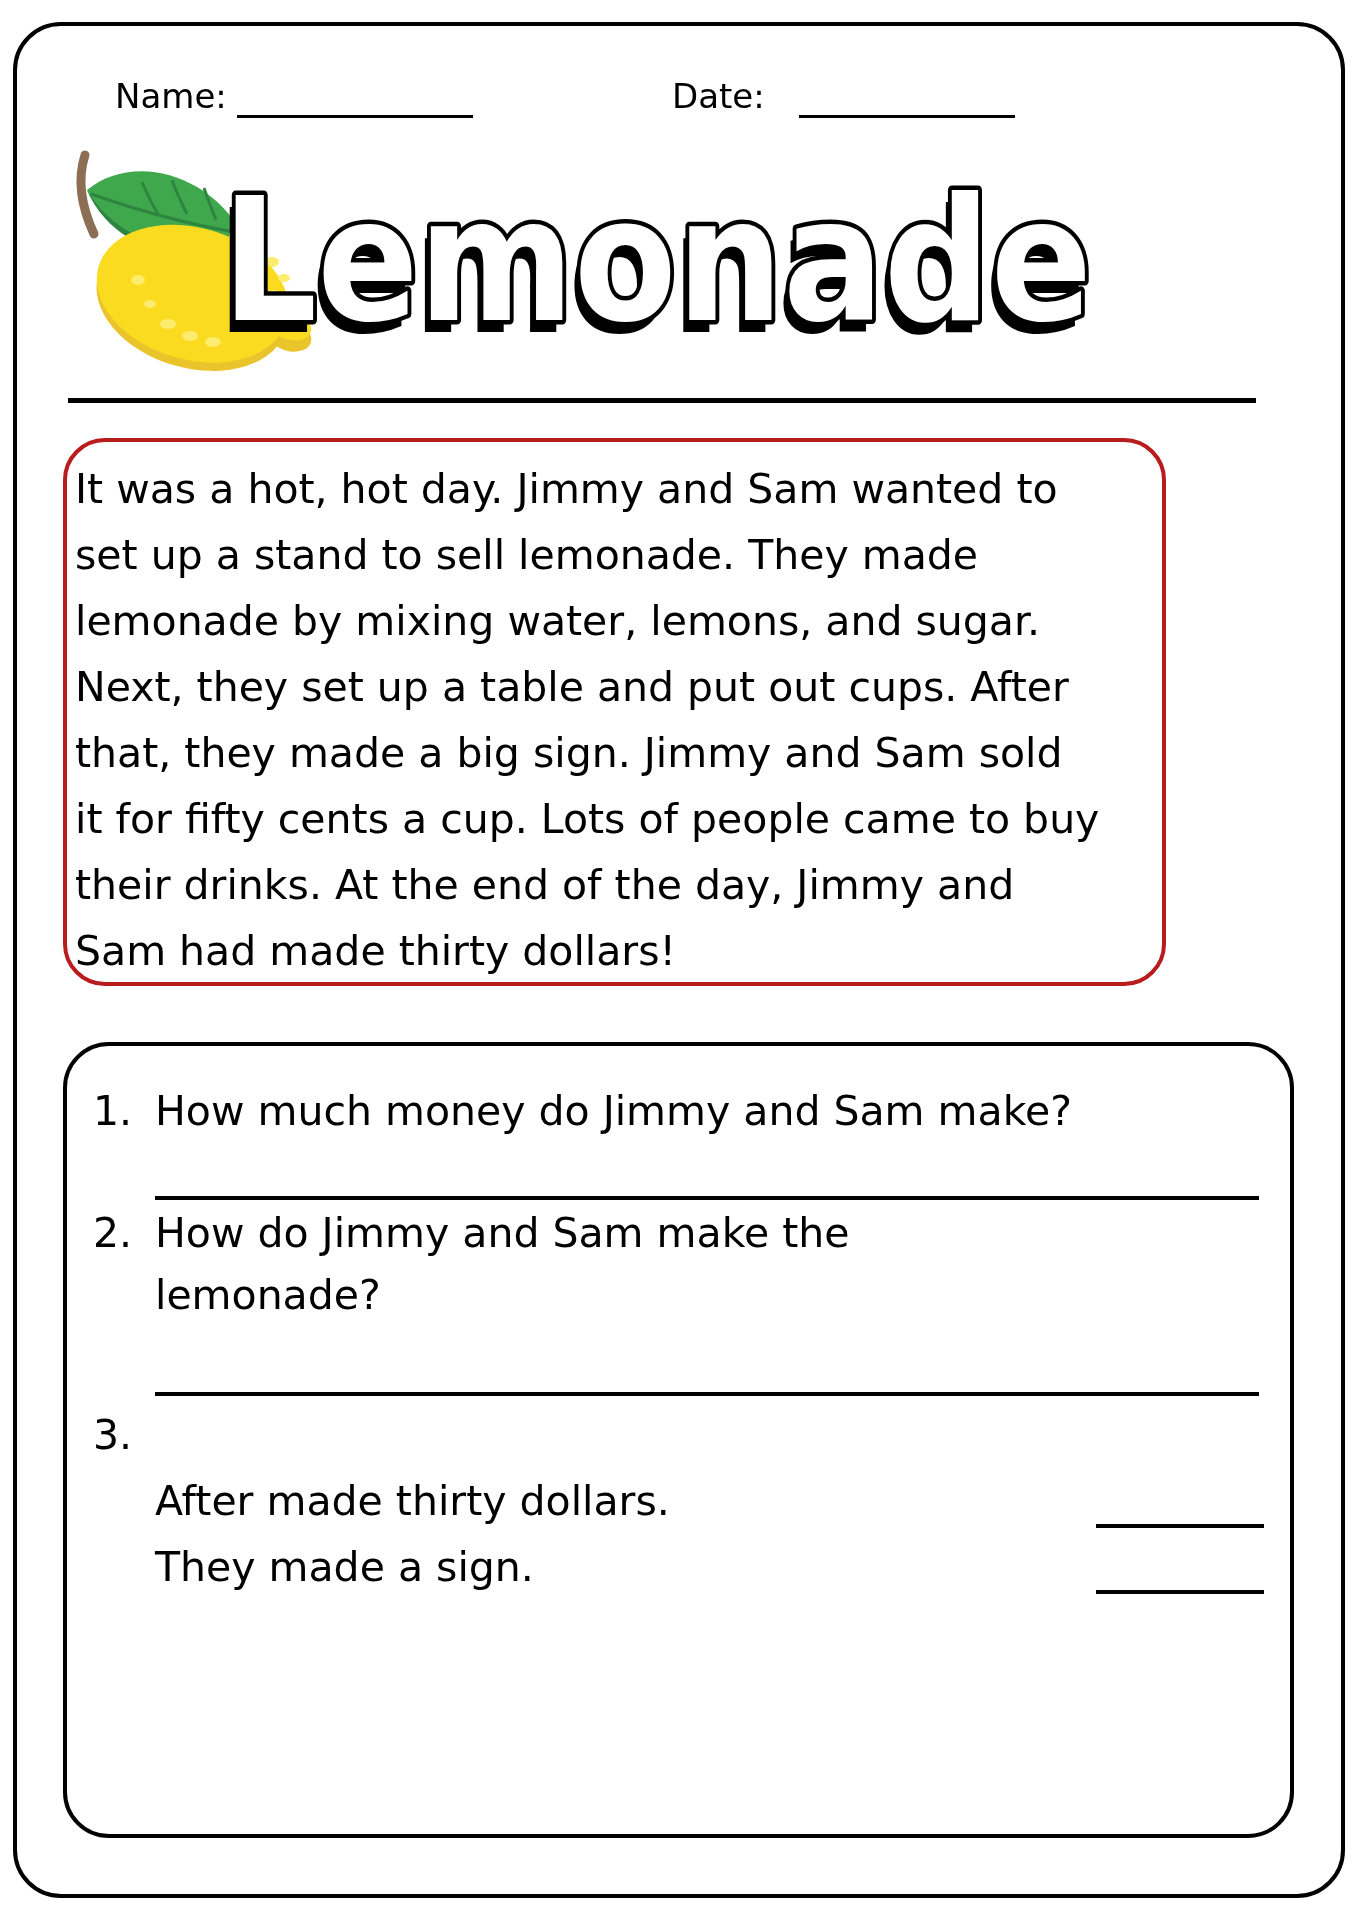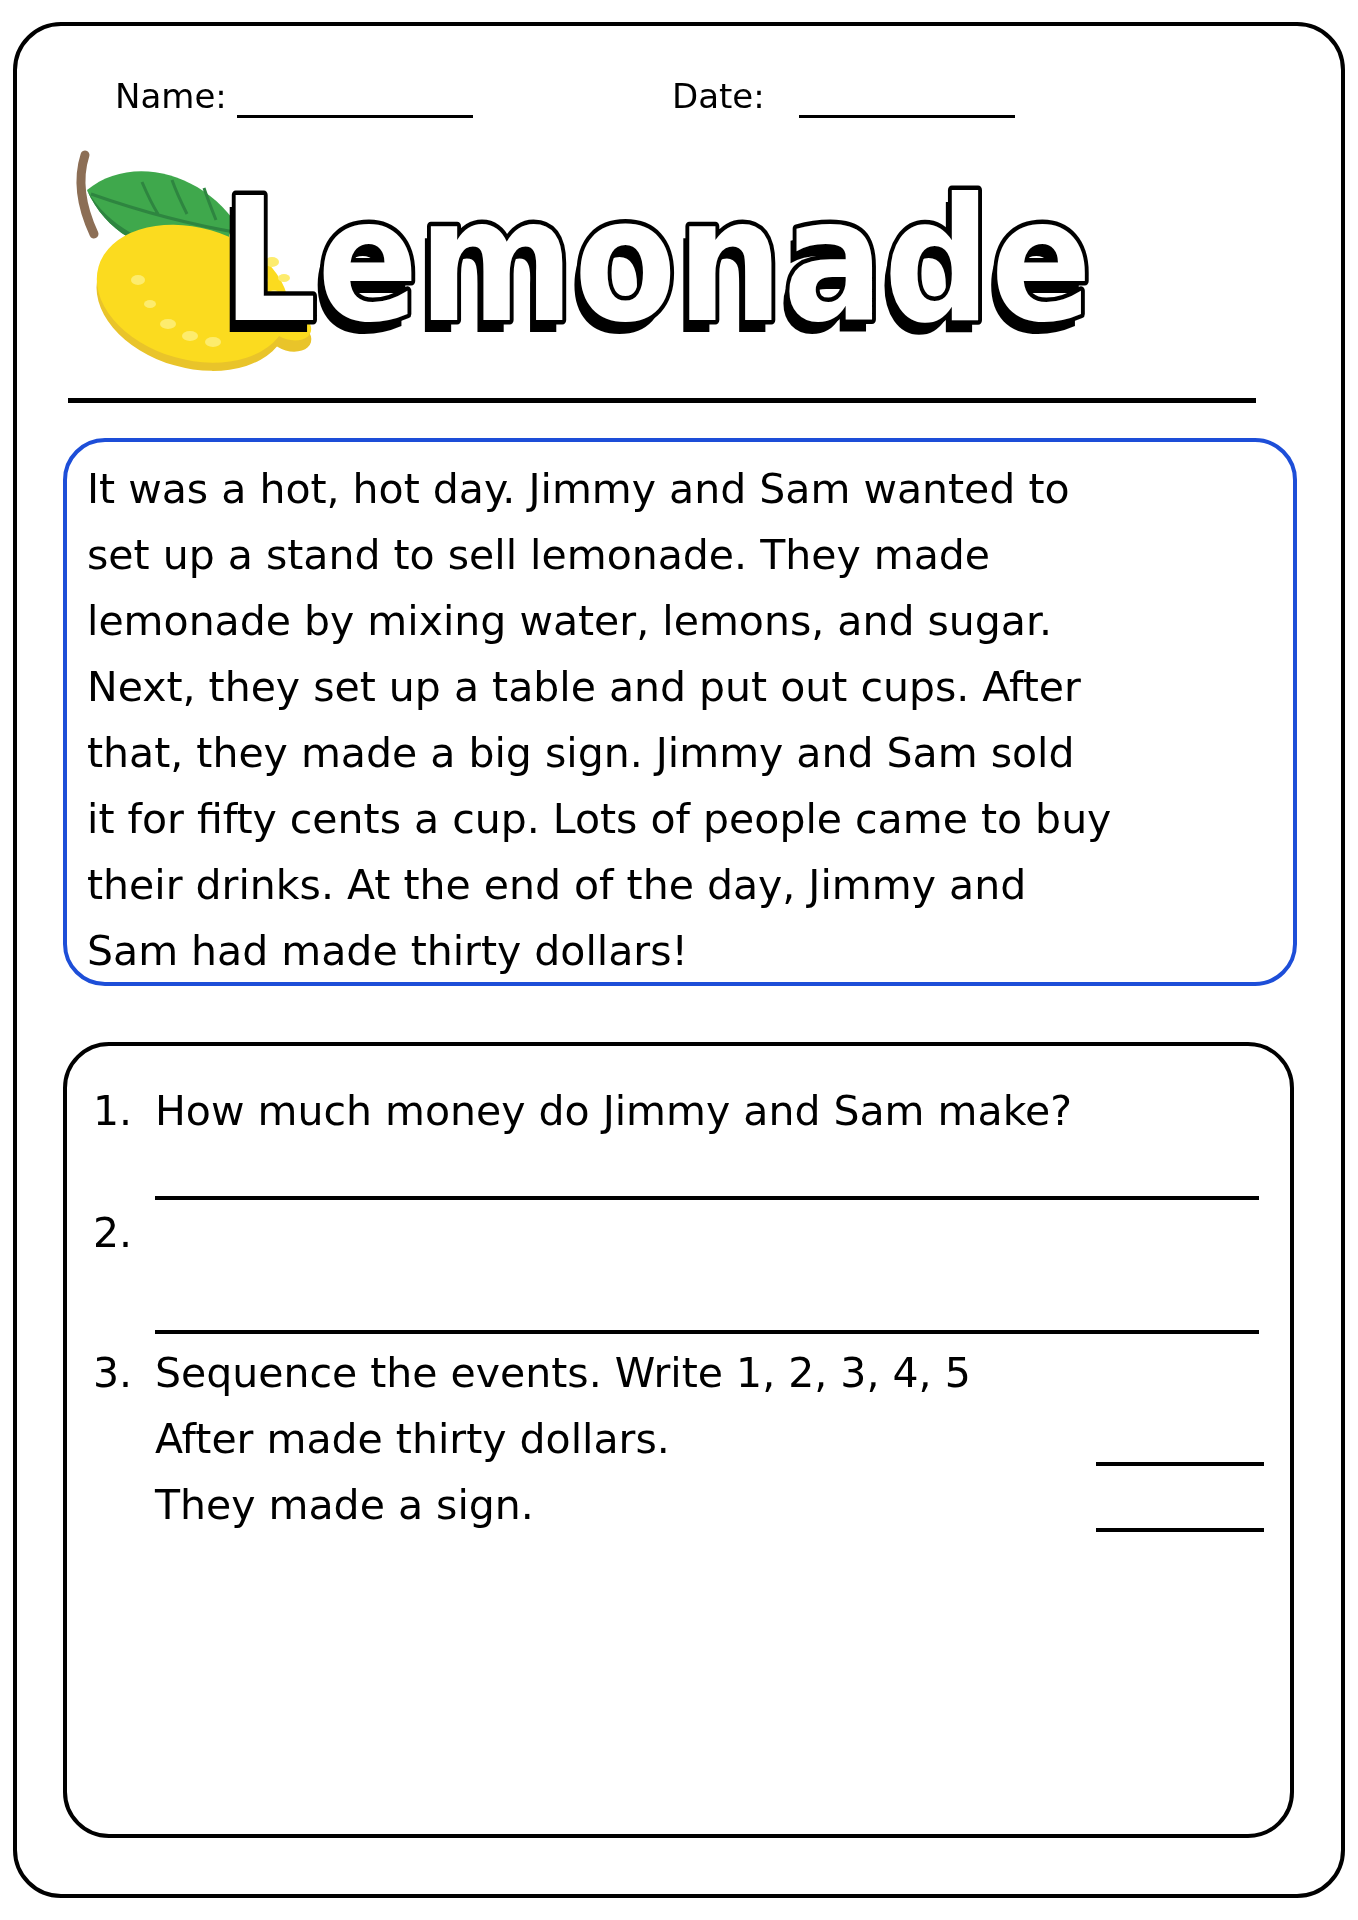--- a/index.html
+++ b/index.html
@@ -22,23 +22,23 @@
   
   .lemon-svg{position:absolute;left:58px;top:140px;width:270px;height:245px;}
   .title-svg{position:absolute;left:212px;top:140px;width:905px;height:235px;overflow:visible;}
   .title-svg text{
     font-family:"DejaVu Sans",sans-serif;font-weight:bold;font-size:172px;
   }
   .title-main{paint-order:stroke fill;stroke-width:9px;stroke-linejoin:round;fill:#ffffff;}
   .rule{position:absolute;left:68px;top:398px;width:1188px;height:5px;background:#000;}
   
   .story-box{
-    position:absolute;left:63px;top:438px;width:1234px;height:548px;
-    border:4px solid #1d4ed8;border-radius:42px;box-sizing:border-box;
-    padding:14px 22px 0 20px;
+    position:absolute;left:63px;top:438px;width:1103px;height:548px;
+    border:4px solid #b91c1c;border-radius:42px;box-sizing:border-box;
+    padding:14px 22px 0 8px;
   }
   .story-text{font-size:41px;line-height:66px;white-space:pre-line;}
   
   .q-box{
     position:absolute;left:63px;top:1042px;width:1231px;height:796px;
     border:4px solid #000;border-radius:46px;box-sizing:border-box;
     padding:20px 26px 0 26px;font-size:41px;
   }
   .q-row{display:flex;}
   .q-num{width:62px;flex:none;line-height:62px;}
@@ -118,26 +118,27 @@
 <div class="q-box">
 
   <div class="q-row q1-row">
     <span class="q-num">1.</span>
     <span class="q-text">How much money do Jimmy and Sam make?</span>
   </div>
   <div class="answer-blank blank-1"></div>
 
   <div class="q-row q2-row">
     <span class="q-num">2.</span>
+    <span class="q-text">How do Jimmy and Sam make the
+lemonade?</span>
   </div>
   <div class="answer-blank blank-2"></div>
 
   <div class="q-row q3-row">
     <span class="q-num">3.</span>
-    <span class="q-text">Sequence the events. Write 1, 2, 3, 4, 5</span>
   </div>
 
   <div class="seq-list">
     <div class="seq-row">
       <div class="seq-text">After made thirty dollars.</div>
       <div class="seq-blank"></div>
     </div>
     <div class="seq-row">
       <div class="seq-text">They made a sign.</div>
       <div class="seq-blank"></div>

